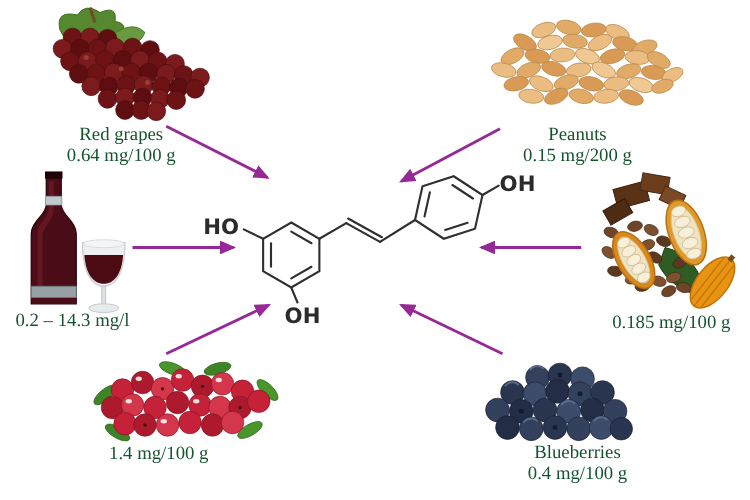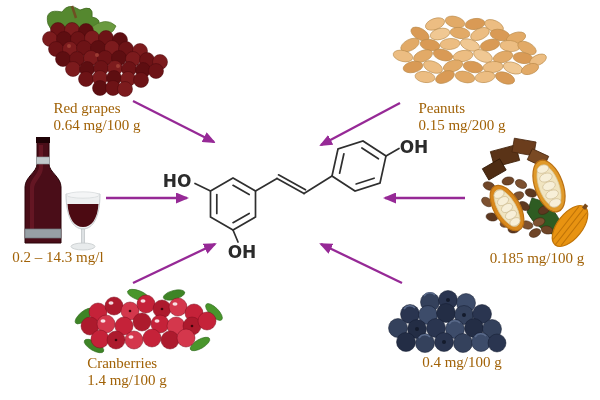--- a/index.html
+++ b/index.html
@@ -1,19 +1,19 @@
 <!DOCTYPE html>
 <html><head>
 <meta charset="utf-8">
 <style>
   html,body{margin:0;padding:0;background:#fff;}
   .canvas{position:relative;width:600px;height:400px;background:#ffffff;overflow:hidden;
           font-family:"Liberation Serif", serif;}
   .img-box{position:absolute;}
-  .label{position:absolute;transform:translateX(-50%);text-align:left;color:#a16207;
+  .label{position:absolute;transform:translateX(-50%);text-align:center;color:#14532d;
          font-size:15px;line-height:16.5px;white-space:nowrap;}
   .label .name,.label .amount{display:block;}
   svg{display:block;}
   .overlay{position:absolute;left:0;top:0;}
 </style>
 </head>
 <body>
 
 <div class="canvas">
 
@@ -323,20 +323,20 @@
     <span class="name">Peanuts</span>
     <span class="amount">0.15 mg/200 g</span>
   </div>
   <div class="label" style="left:58px;top:249px;">
     <span class="amount">0.2 – 14.3 mg/l</span>
   </div>
   <div class="label" style="left:537px;top:250px;">
     <span class="amount">0.185 mg/100 g</span>
   </div>
   <div class="label" style="left:127px;top:355px;">
-    <span class="name">Cranberries</span>
     <span class="amount">1.4 mg/100 g</span>
   </div>
   <div class="label" style="left:462px;top:354px;">
+    <span class="name">Blueberries</span>
     <span class="amount">0.4 mg/100 g</span>
   </div>
 
 </div>
 
 </body></html>

